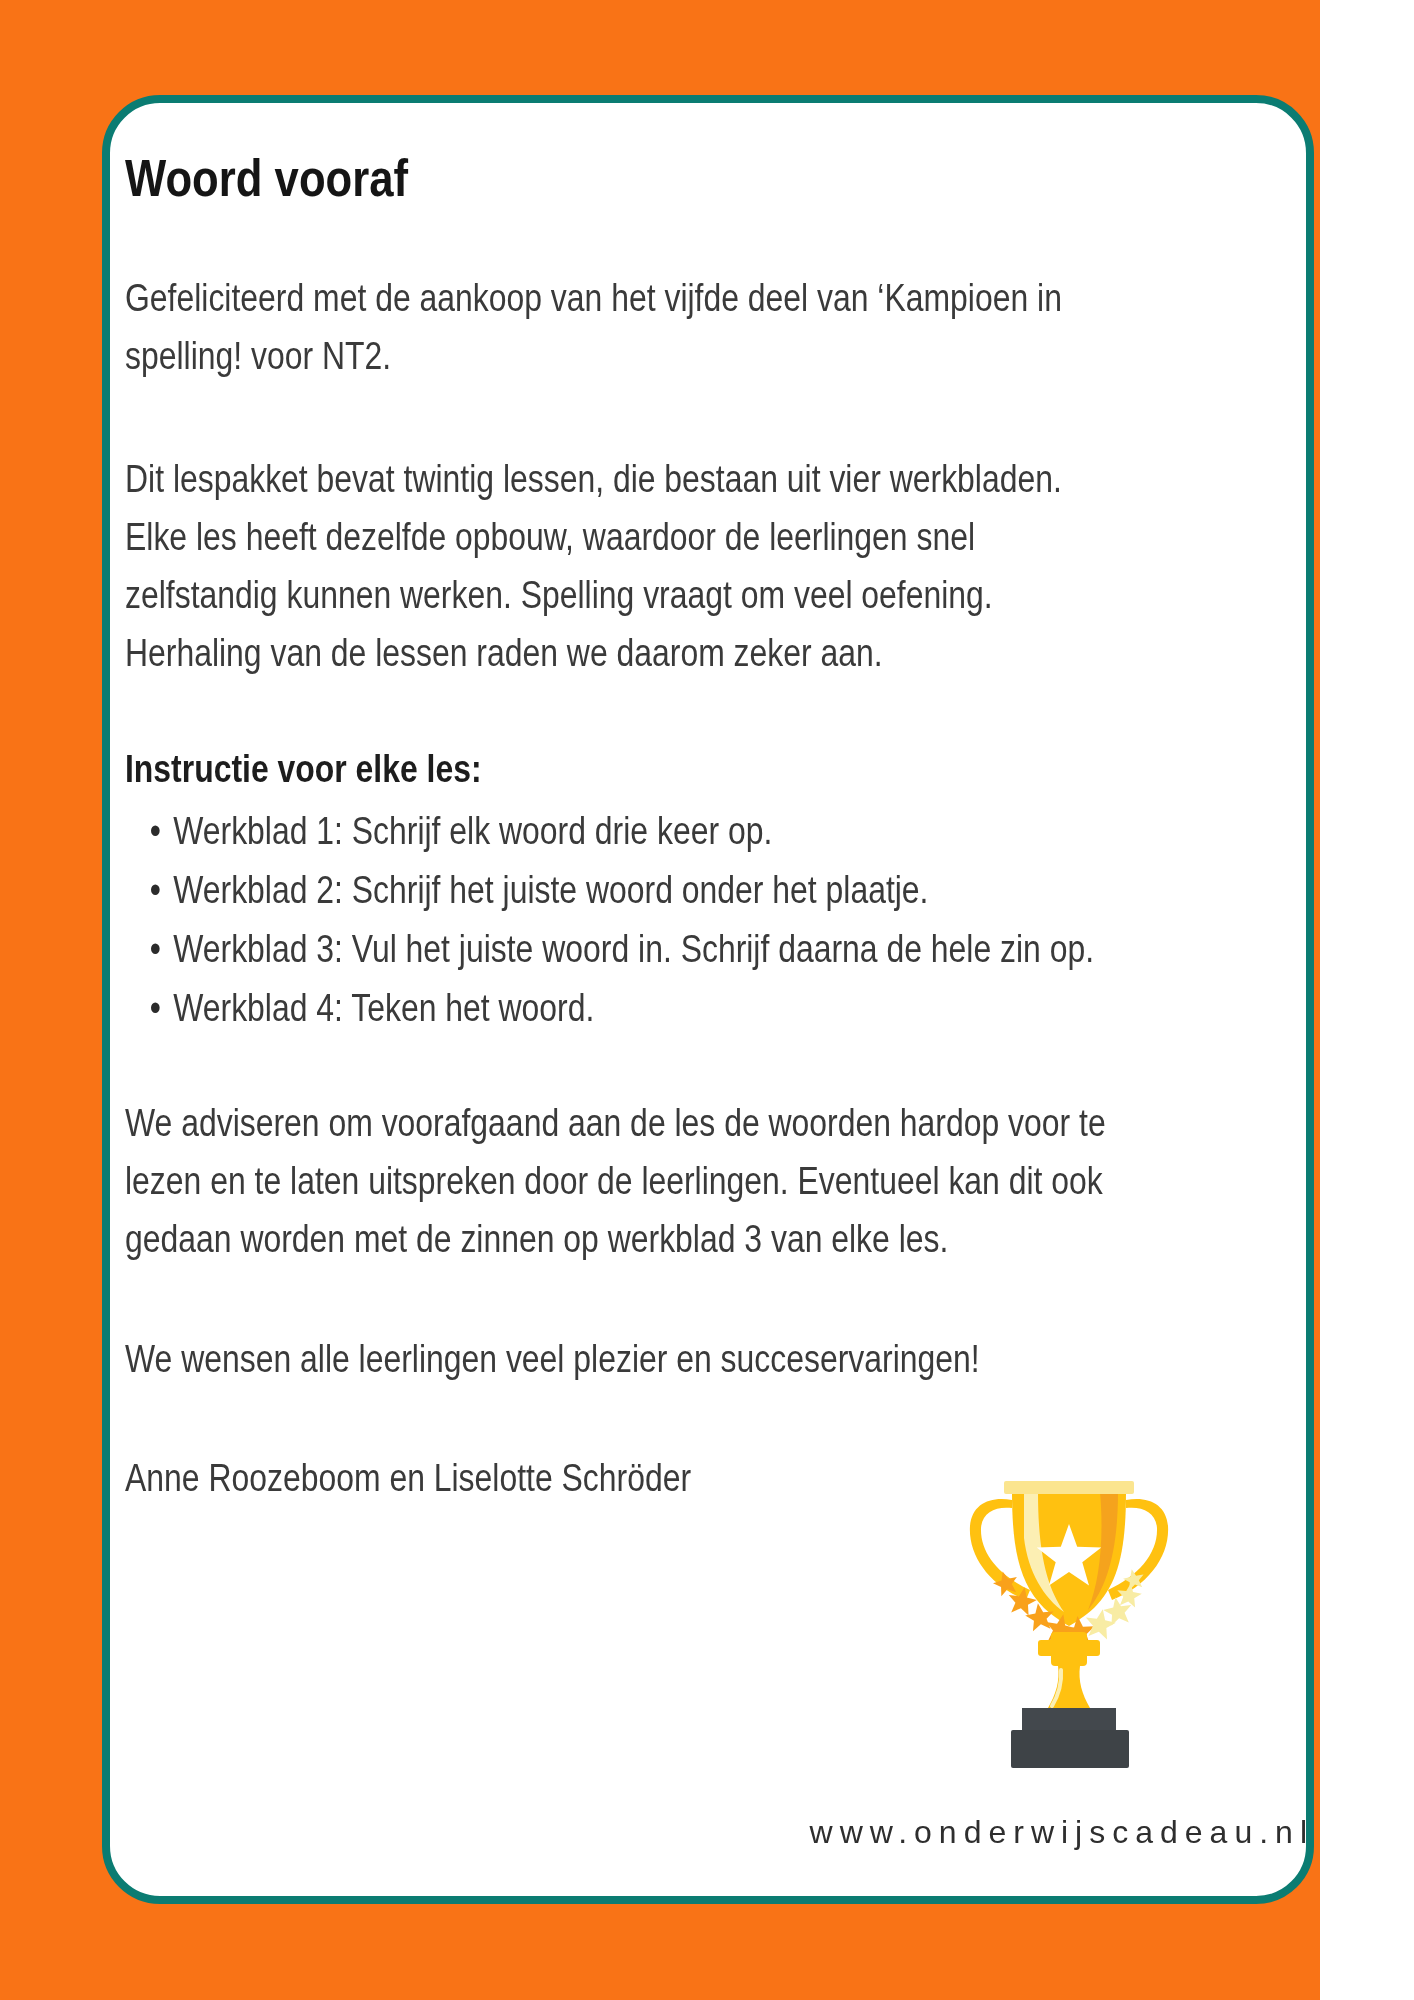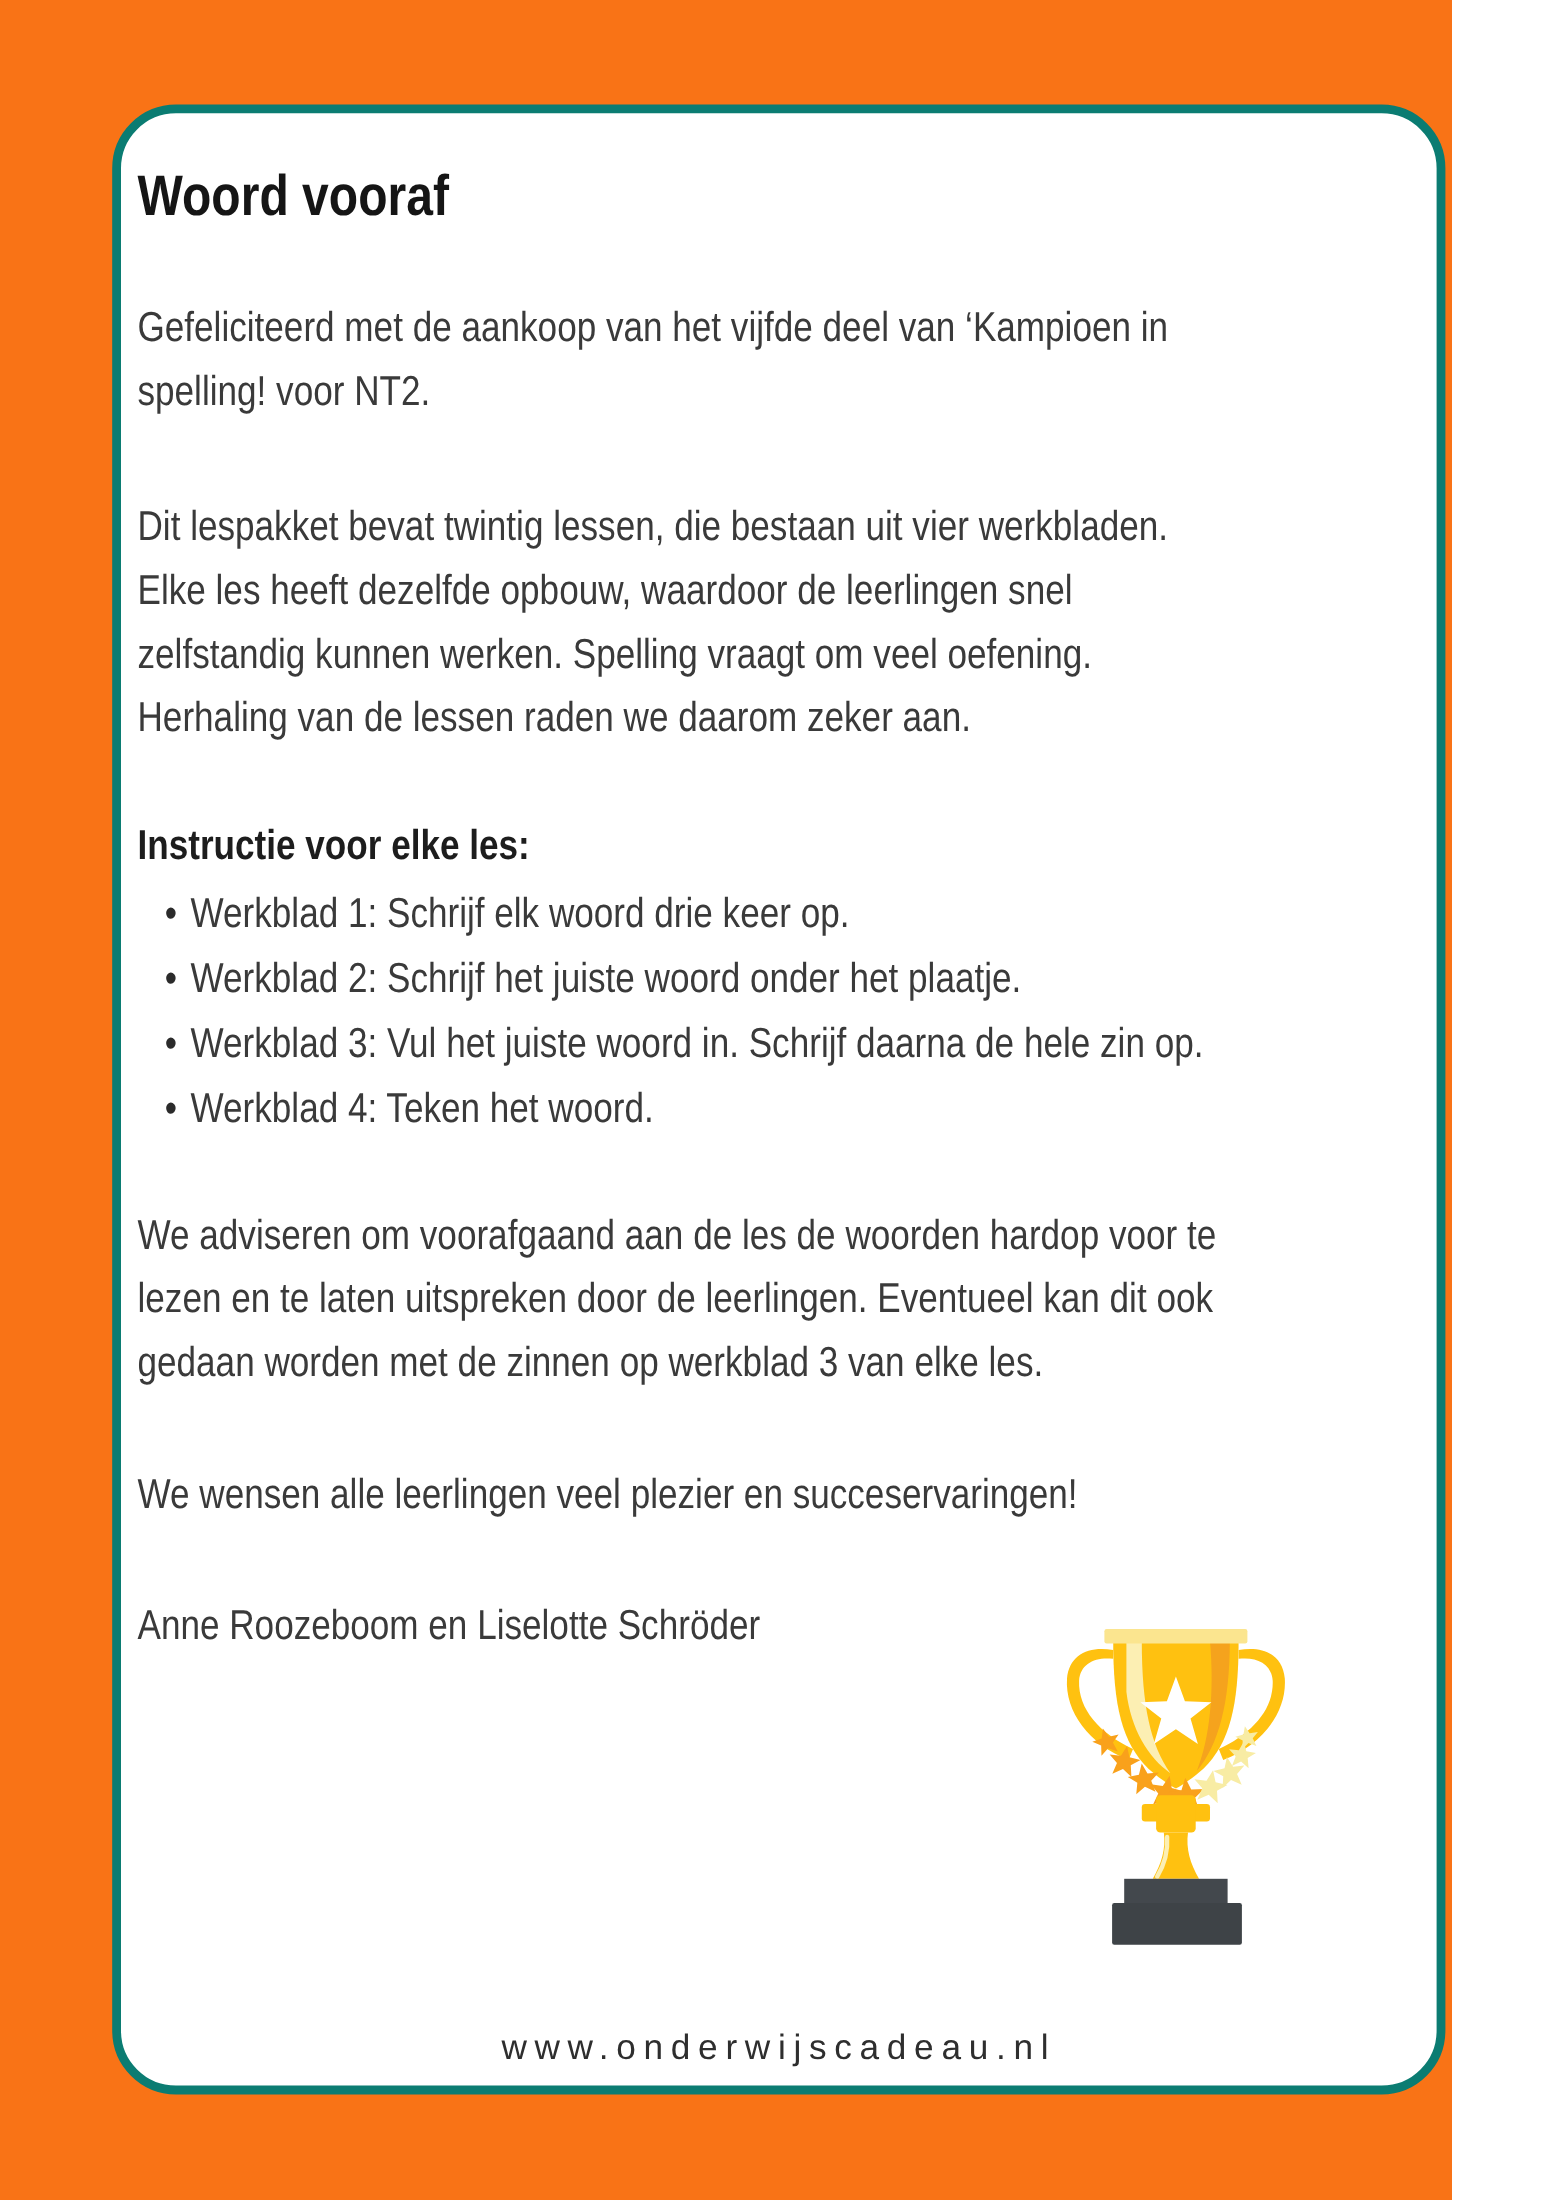--- a/index.html
+++ b/index.html
@@ -62,26 +62,25 @@
     content:"\2022";
     position:absolute;
     left:2px;top:0;
     color:#2b2b2b;
     font-size:38px;
   }
   .footer-url{
     position:absolute;
     left:102px;top:1810px;
     width:1212px;
-    text-align:center;
+    text-align:right;
     color:#2e2e2e;
     font-size:32px;
     letter-spacing:7px;
     line-height:44px;
-    margin-top:29px;
   }
   .trophy{
     position:absolute;
     left:948px;top:1476px;
     width:240px;height:300px;
   }
 </style>
 </head>
 <body>
 

